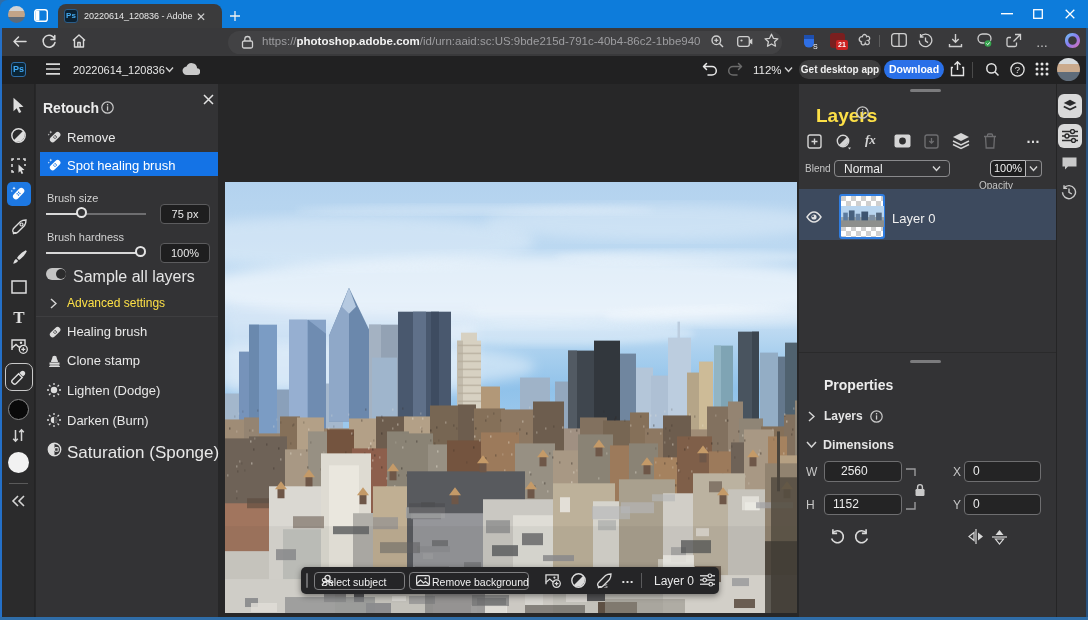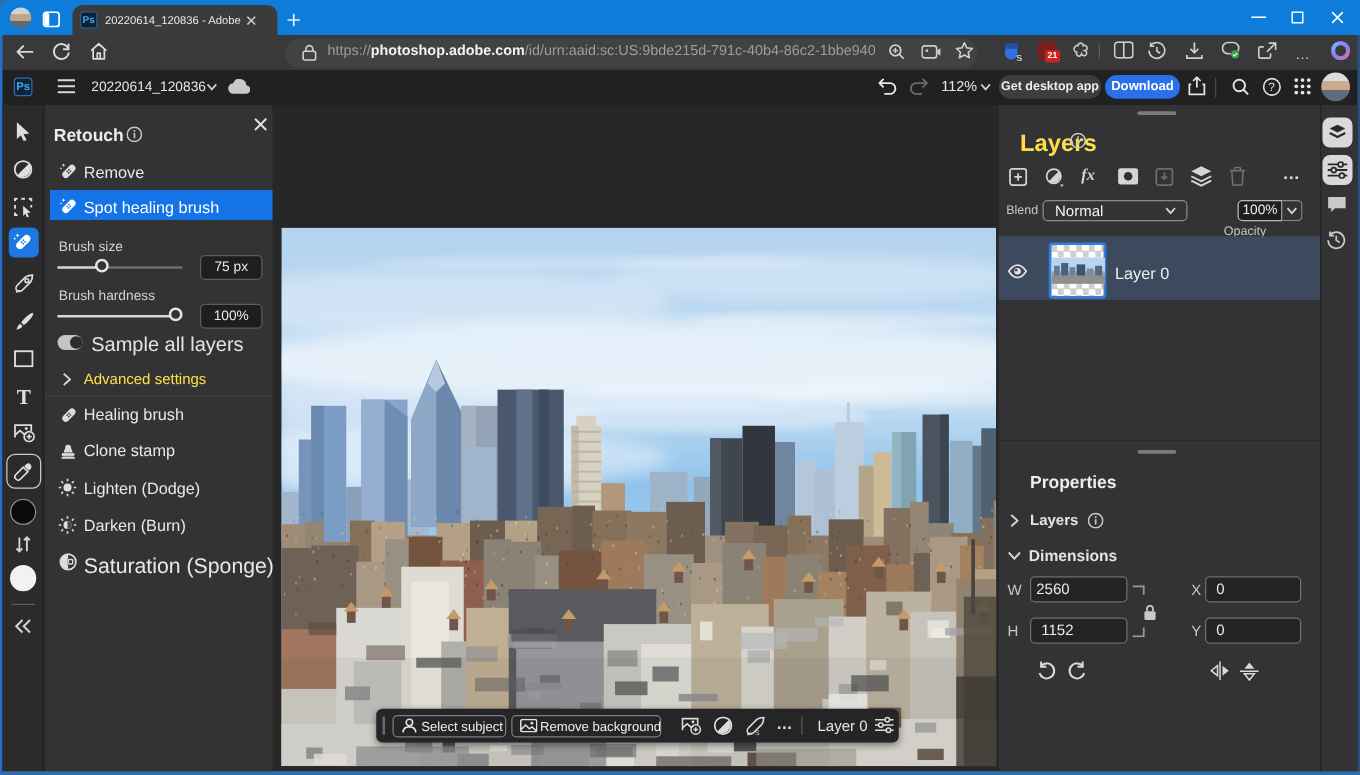--- a/index.html
+++ b/index.html
@@ -936,21 +936,21 @@
 
 <div id="taskbar">
   <div class="abs" style="left:301px;top:567px;width:418px;height:27px;background:#252527;border-radius:5px;box-shadow:0 2px 6px rgba(0,0,0,0.45);"></div>
   <div class="abs" style="left:306px;top:573px;width:2px;height:15px;background:#6a6a6c;border-radius:1px;"></div>
 
   <div class="abs" style="left:314px;top:571.5px;width:91px;height:18px;border:1.5px solid #7e7e80;border-radius:4px;"></div>
   <svg class="abs" style="left:321px;top:574px" width="13" height="13" viewBox="0 0 13 13">
       <circle cx="6.5" cy="4" r="2.6" fill="none" stroke="#e2e2e2" stroke-width="1.3"></circle>
       <path d="M1.5 12 C1.5 9 3.5 7.5 6.5 7.5 C9.5 7.5 11.5 9 11.5 12" fill="none" stroke="#e2e2e2" stroke-width="1.3"></path>
     </svg>
-  <div class="abs" style="left:337px;top:575.5px;font-size:10.5px;color:#f0f0f0;text-align:center;">Select subject</div>
+  <div class="abs" style="left:321px;top:575.5px;font-size:10.5px;color:#f0f0f0;text-align:center;">Select subject</div>
 
   <div class="abs" style="left:409px;top:571.5px;width:120px;height:18px;border:1.5px solid #7e7e80;border-radius:4px;"></div>
   <svg class="abs" style="left:416px;top:575px" width="14" height="11" viewBox="0 0 14 11">
       <rect x="0.6" y="0.6" width="12.8" height="9.8" rx="1.4" fill="none" stroke="#e2e2e2" stroke-width="1.2"></rect>
       <path d="M1 8.5 L4.5 5 L7.5 8 L9.5 6.5 L13 9.5" fill="none" stroke="#e2e2e2" stroke-width="1.2"></path>
       <circle cx="9.5" cy="3.5" r="1.1" fill="#e2e2e2"></circle>
     </svg>
   <div class="abs" style="left:432px;top:575.5px;font-size:10.5px;color:#f0f0f0;">Remove background</div>
 
   <svg class="abs" style="left:545px;top:573px" width="16" height="15" viewBox="0 0 17 16">
@@ -1069,21 +1069,21 @@
       <circle cx="6.5" cy="6.5" r="5.7" fill="none" stroke="#c9c9c9" stroke-width="1.2"></circle>
       <rect x="5.9" y="5.3" width="1.3" height="4.3" fill="#c9c9c9"></rect>
       <rect x="5.9" y="3" width="1.3" height="1.4" fill="#c9c9c9"></rect>
     </svg>
   <svg class="abs" style="left:806px;top:441px" width="11" height="7" viewBox="0 0 11 7">
       <path d="M1 1 L5.5 6 L10 1" fill="none" stroke="#d5d5d5" stroke-width="1.5"></path>
     </svg>
   <div class="abs" style="left:823px;top:438px;font-size:12.5px;font-weight:bold;color:#e4e4e4;">Dimensions</div>
 
   <div class="abs" style="left:806px;top:465px;font-size:12px;color:#c6c6c6;">W</div>
-  <div class="abs" style="left:824px;top:461px;width:78px;height:21px;background:#242425;border:1.5px solid #6e6e70;border-radius:4px;color:#ececec;font-size:12px;line-height:19px;padding-left:4px;">2560</div>
+  <div class="abs" style="left:824px;top:461px;width:78px;height:21px;background:#242425;border:1.5px solid #6e6e70;border-radius:4px;color:#ececec;font-size:12px;line-height:19px;padding-left:16px;">2560</div>
   <div class="abs" style="left:953px;top:465px;font-size:12px;color:#c6c6c6;">X</div>
   <div class="abs" style="left:964px;top:461px;width:77px;height:21px;background:#242425;border:1.5px solid #6e6e70;border-radius:4px;color:#ececec;font-size:12px;line-height:19px;padding-left:8px;">0</div>
   <div class="abs" style="left:806px;top:498px;font-size:12px;color:#c6c6c6;">H</div>
   <div class="abs" style="left:824px;top:494px;width:78px;height:21px;background:#242425;border:1.5px solid #6e6e70;border-radius:4px;color:#ececec;font-size:12px;line-height:19px;padding-left:8px;">1152</div>
   <div class="abs" style="left:953px;top:498px;font-size:12px;color:#c6c6c6;">Y</div>
   <div class="abs" style="left:964px;top:494px;width:77px;height:21px;background:#242425;border:1.5px solid #6e6e70;border-radius:4px;color:#ececec;font-size:12px;line-height:19px;padding-left:8px;">0</div>
 
   <svg class="abs" style="left:906px;top:468px" width="16" height="42" viewBox="0 0 16 42">
       <path d="M0 1 H9 V8 M0 41 H9 V34" fill="none" stroke="#9a9a9c" stroke-width="1.4"></path>
     </svg>

